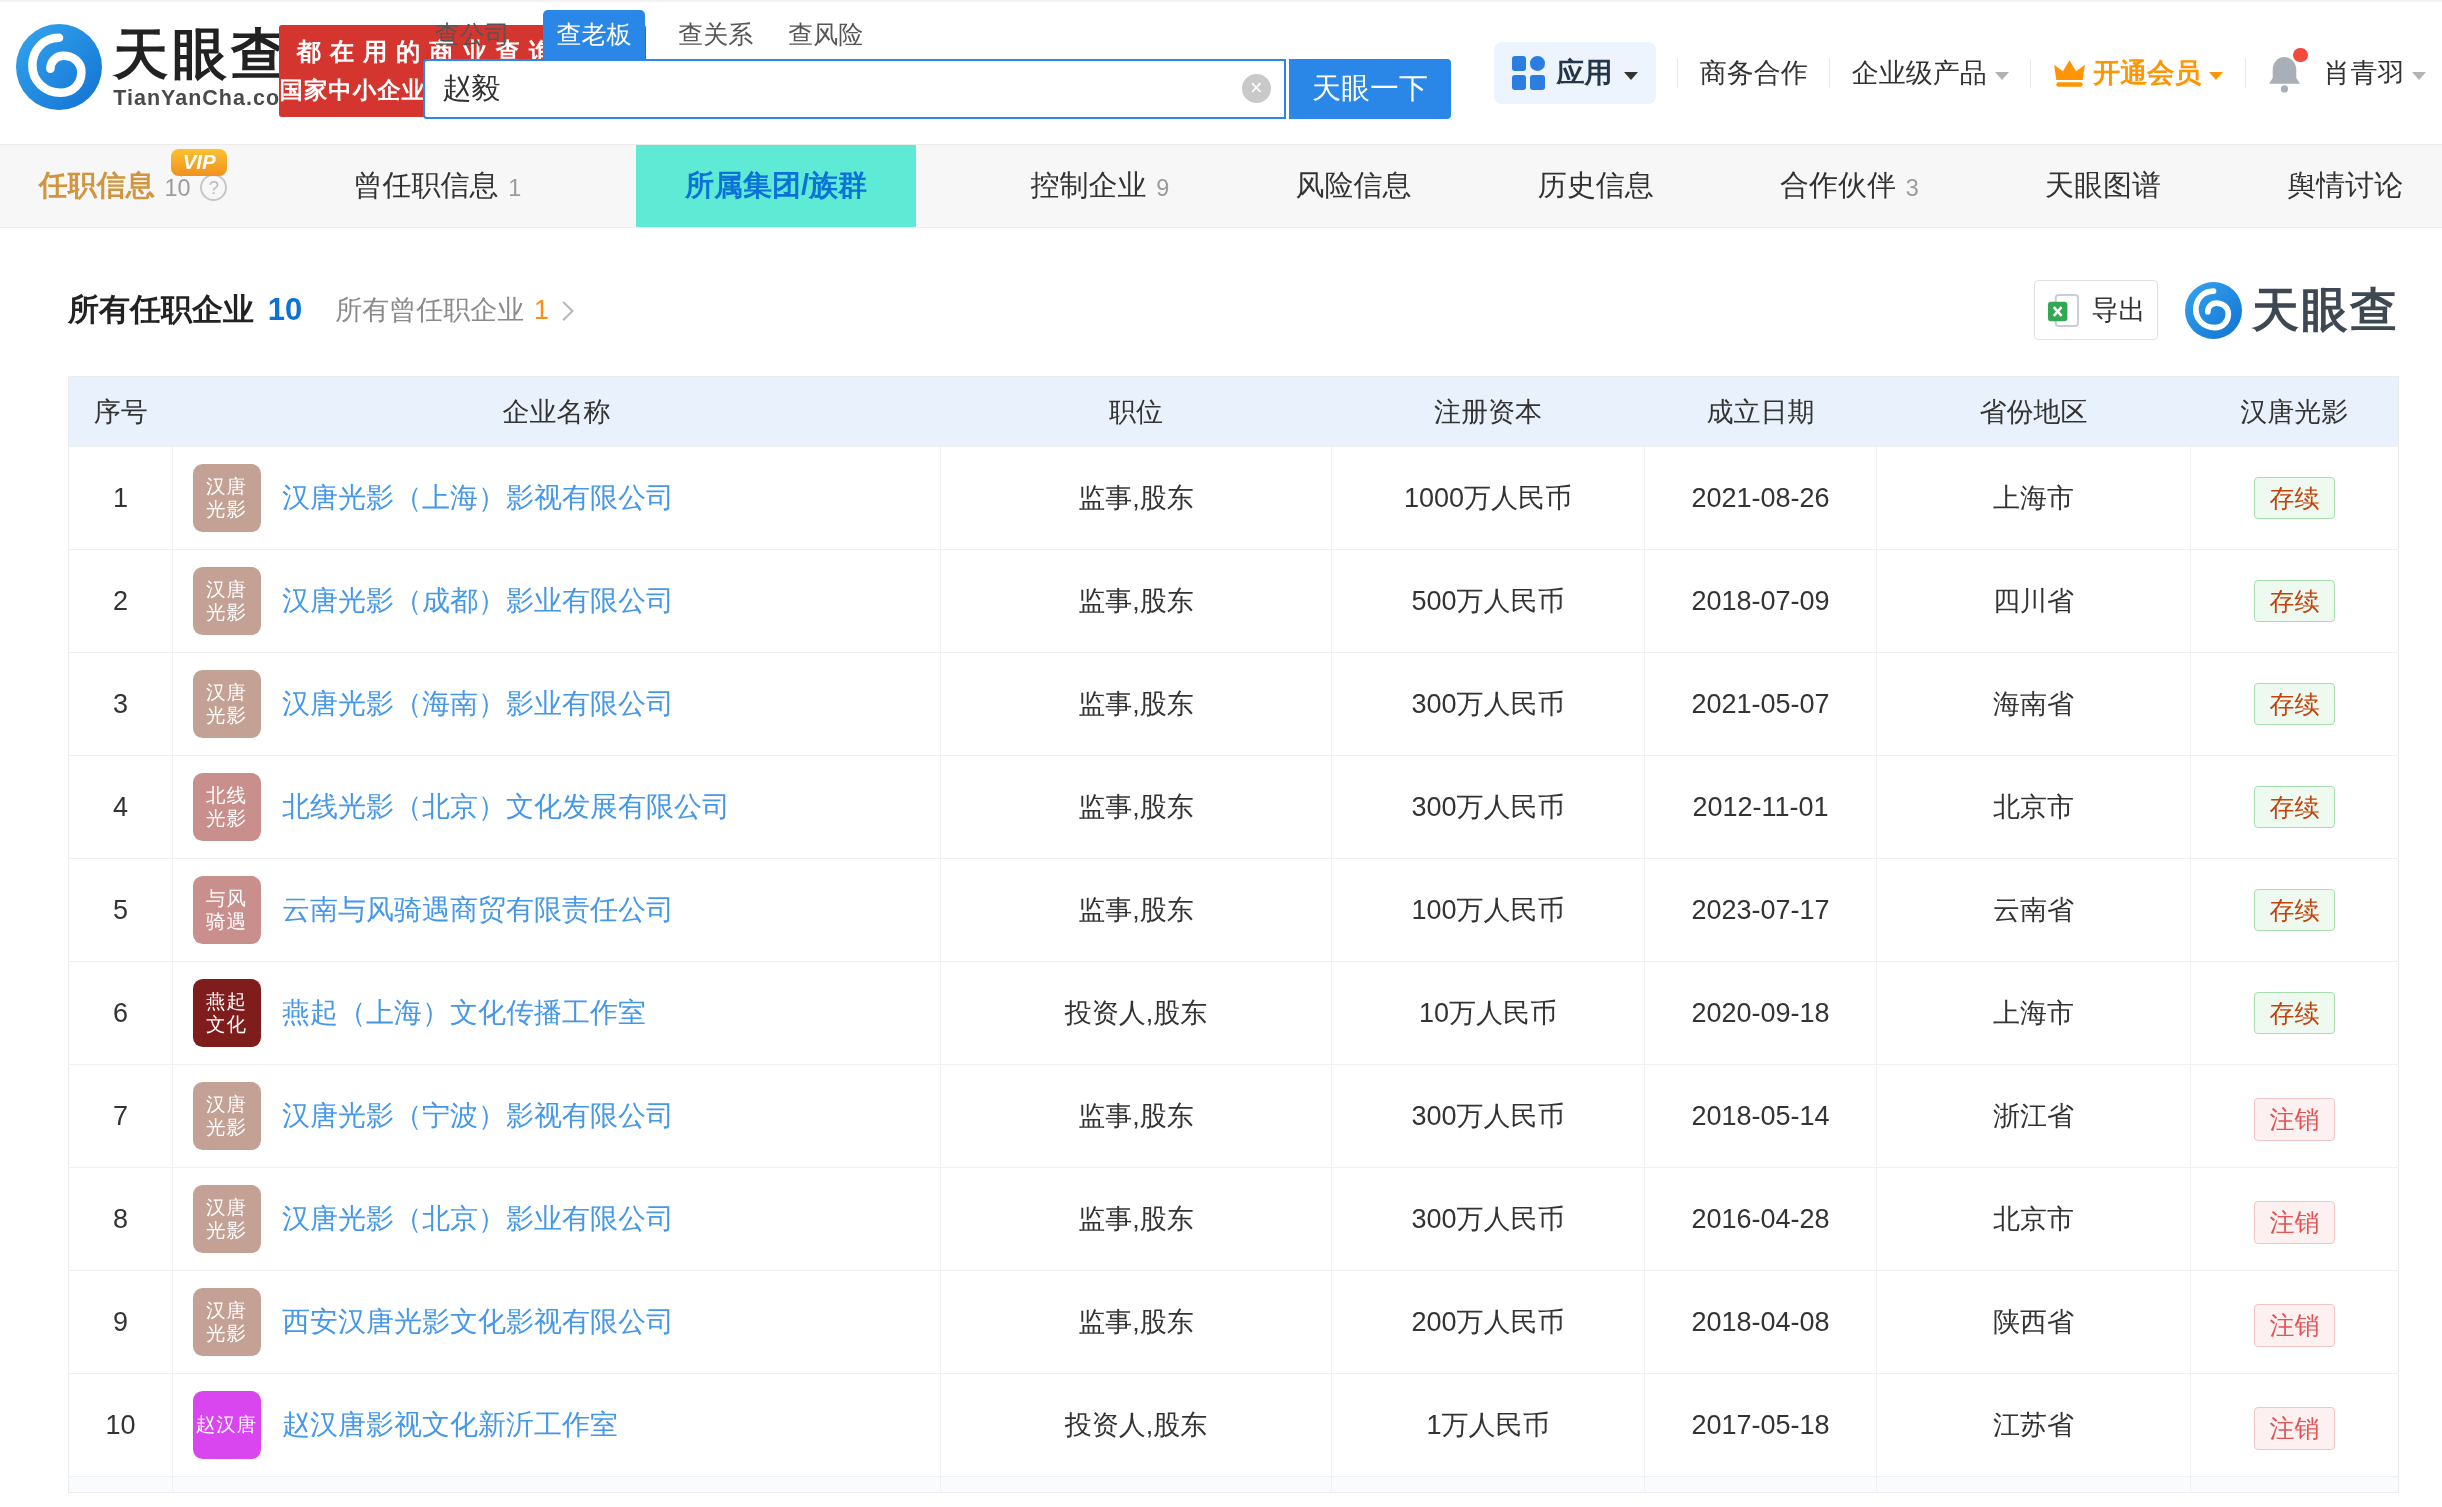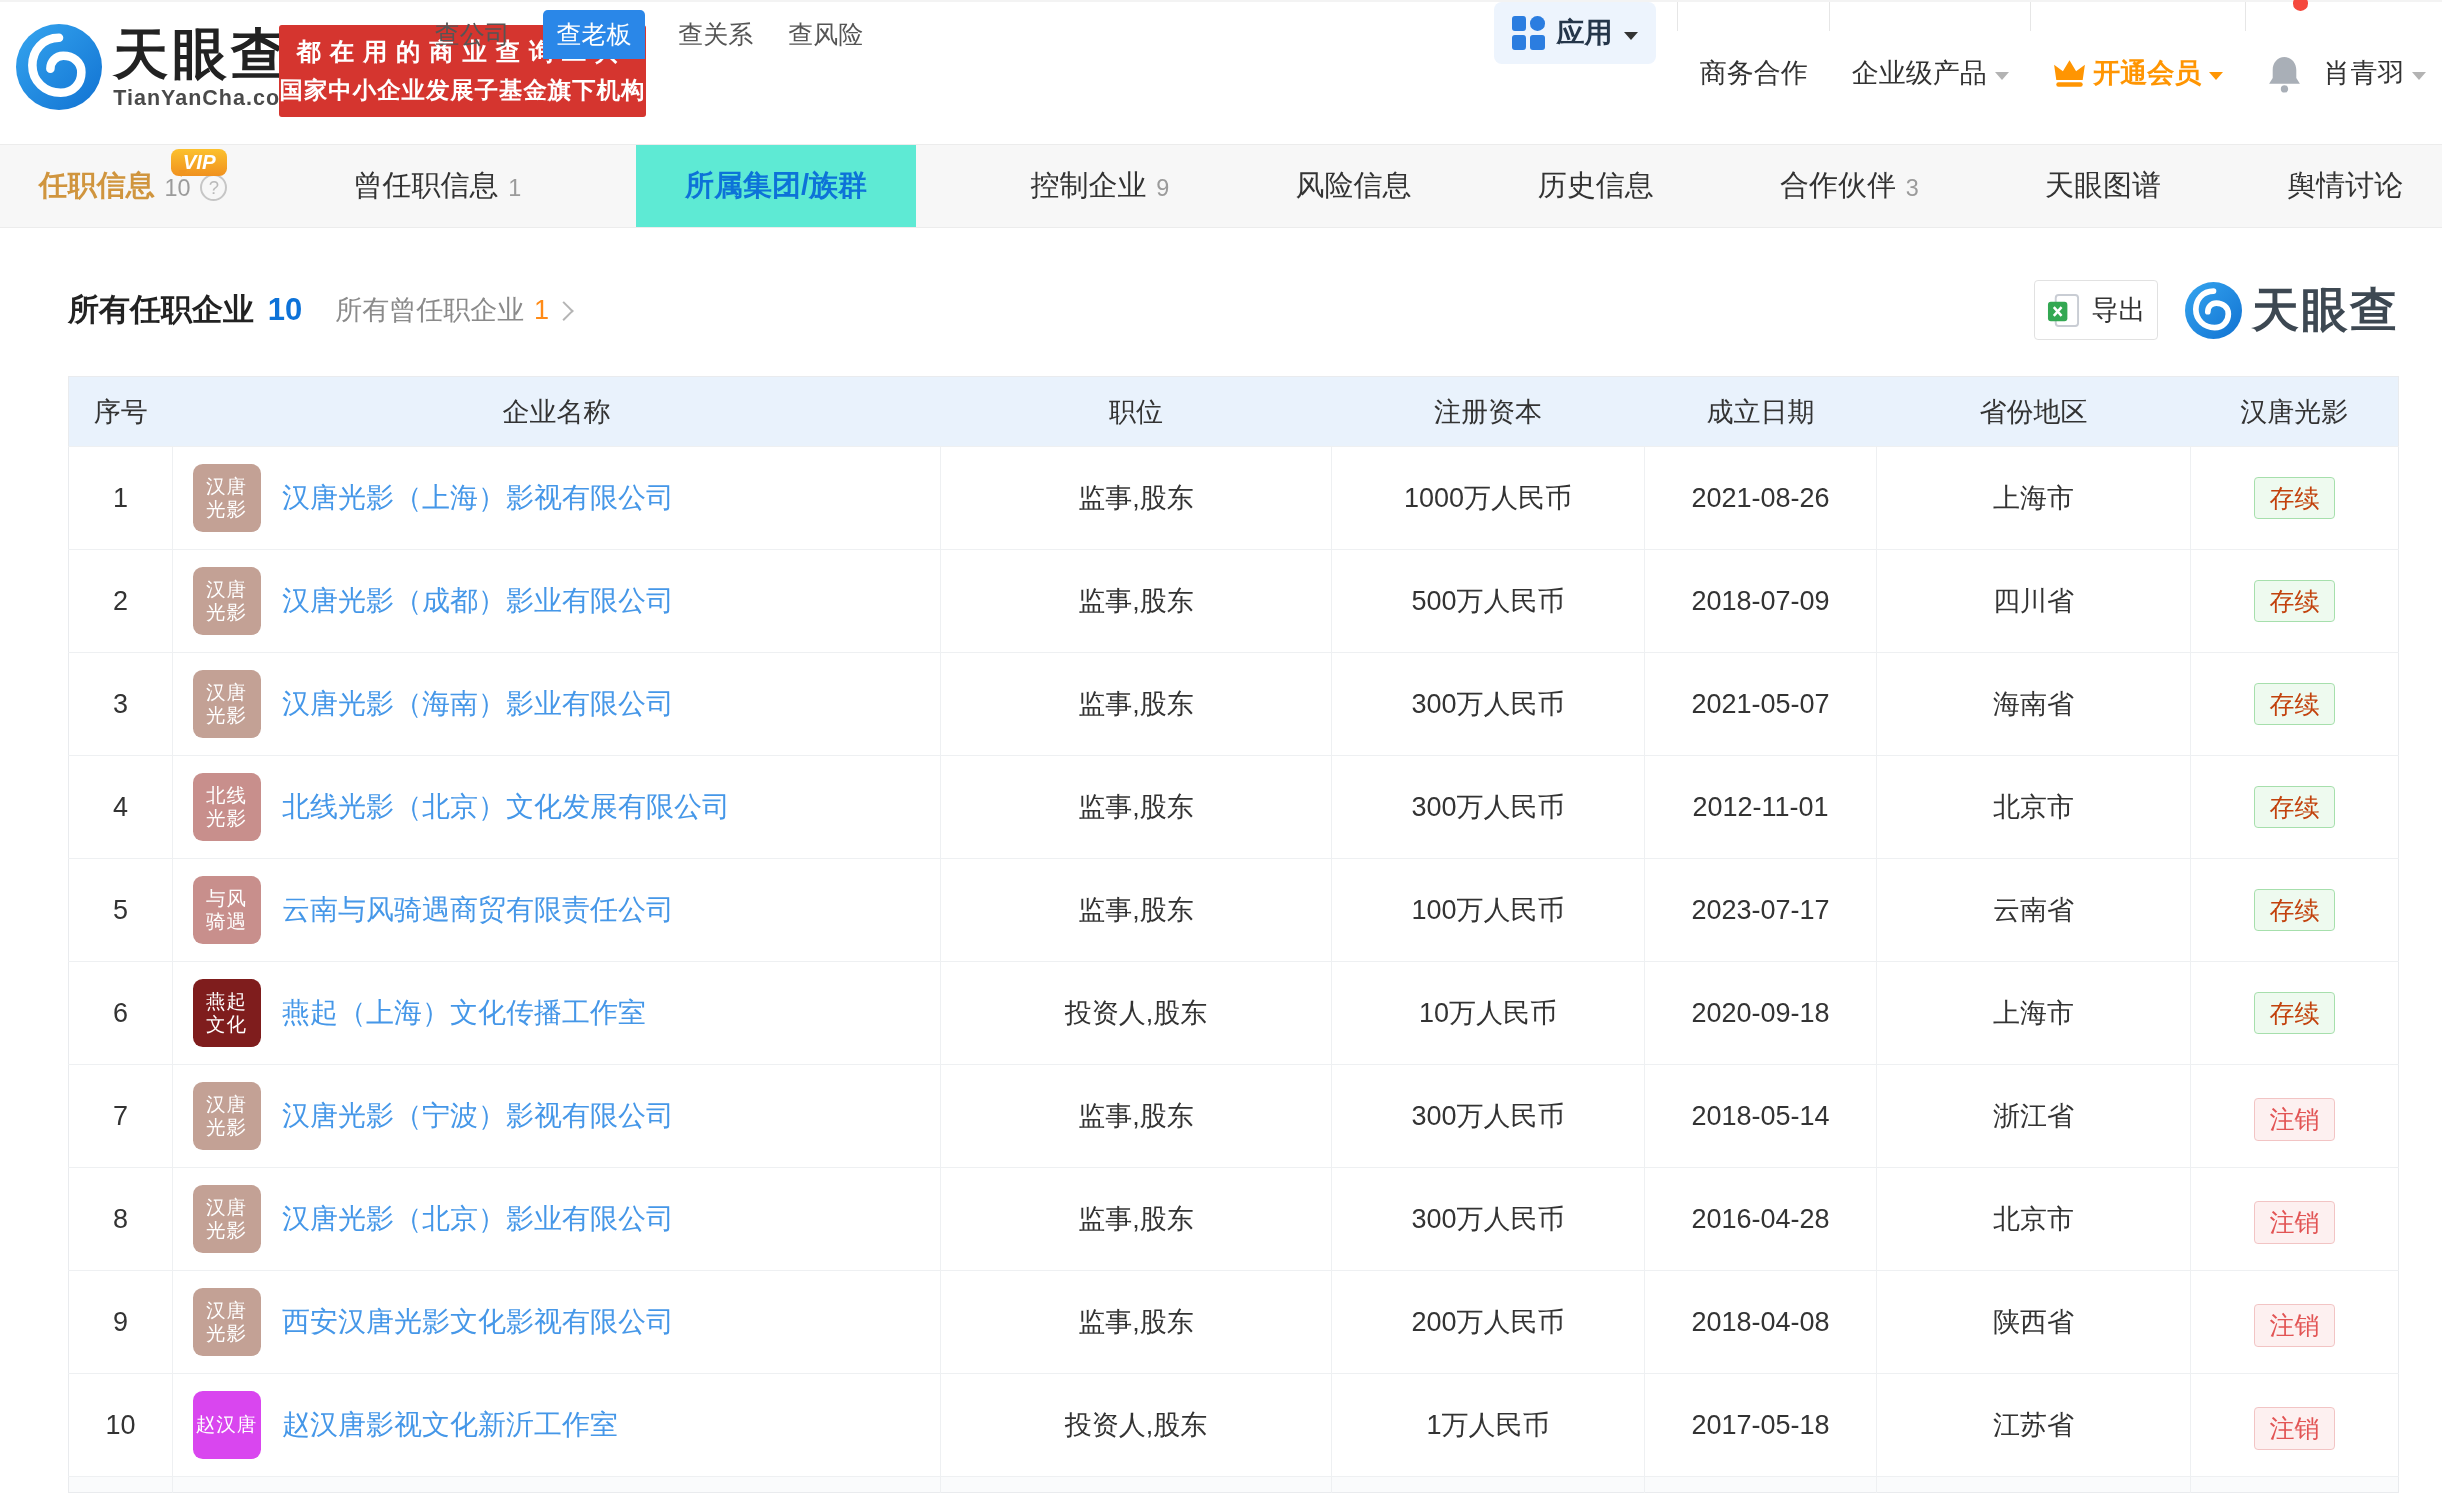--- a/index.html
+++ b/index.html
@@ -20,21 +20,21 @@
   .search-area { position:absolute; left:423px; top:7.8px; width:1028px; }
   .search-tabs { display:flex; align-items:flex-end; gap:31px; height:49px; padding-left:9.8px; }
   .search-tab { font-size:25px; color:#555; padding:7.8px 2px; cursor:pointer; white-space:nowrap; }
   .search-tab.active { background:#2a87e8; color:#fff; padding:7.8px 13.7px; border-radius:4.9px 4.9px 0 0; }
   .search-row { display:flex; }
   .search-input-wrap { position:relative; width:864px; }
   .search-input { width:100%; height:60px; border:2px solid #2a87e8; border-radius:3.9px 0 0 3.9px; font-size:29px; color:#333; padding:0 68px 0 17.6px; outline:none; font-family:inherit; }
   .clear-btn { position:absolute; right:15.6px; top:15.6px; width:29px; height:29px; border-radius:50%; background:#c9c9c9; color:#fff; font-size:21.5px; line-height:29px; text-align:center; cursor:pointer; }
   .search-btn { width:162px; height:60px; margin-left:2.9px; background:#2a87e8; border:none; border-radius:0 3.9px 3.9px 0; color:#fff; font-size:29px; cursor:pointer; font-family:inherit; white-space:nowrap; }
 
-  .top-menu { position:absolute; right:15.6px; top:0; height:142px; display:flex; gap:21.5px; }
+  .top-menu { position:absolute; right:15.6px; top:0; height:142px; display:flex; align-items:center; gap:21.5px; }
   .apps-chip { display:flex; align-items:center; gap:11.7px; background:#edf4fd; border-radius:7.8px; height:62px; padding:0 17.6px; cursor:pointer; }
   .grid-icon { display:grid; grid-template-columns:14.6px 14.6px; grid-template-rows:14.6px 14.6px; gap:3.9px; }
   .grid-icon i { background:#2b7de0; border-radius:2.9px; display:block; }
   .grid-icon i.dot { border-radius:50%; }
   .menu-item { display:flex; align-items:center; gap:7.8px; font-size:27px; color:#333; cursor:pointer; white-space:nowrap; }
   .menu-item.vip { color:#ff9502; font-weight:bold; }
   .apps-chip span { font-size:28px; color:#25364a; font-weight:bold; }
   .caret { width:0; height:0; border:7.8px solid transparent; border-bottom:none; margin-top:5.9px; }
   .caret.dark { border-top:8.8px solid #333; }
   .caret.gray { border-top:8.8px solid #b3b3b3; }
@@ -111,20 +111,27 @@
       <div class="ad-line2">国家中小企业发展子基金旗下机构</div>
     </div>
 
     <div class="search-area">
       <div class="search-tabs" id="searchTabs">
           <span class="search-tab">查公司</span>
           <span class="search-tab active">查老板</span>
           <span class="search-tab">查关系</span>
           <span class="search-tab">查风险</span>
         </div>
+      <div class="search-row">
+        <div class="search-input-wrap">
+          <input class="search-input" value="赵毅" style="">
+          <span class="clear-btn">×</span>
+        </div>
+        <button class="search-btn">天眼一下</button>
+      </div>
     </div>
 
     <div class="top-menu">
       <div class="apps-chip">
         <span class="grid-icon">
             <i></i>
             <i class="dot"></i>
             <i></i>
             <i></i>
           </span>

